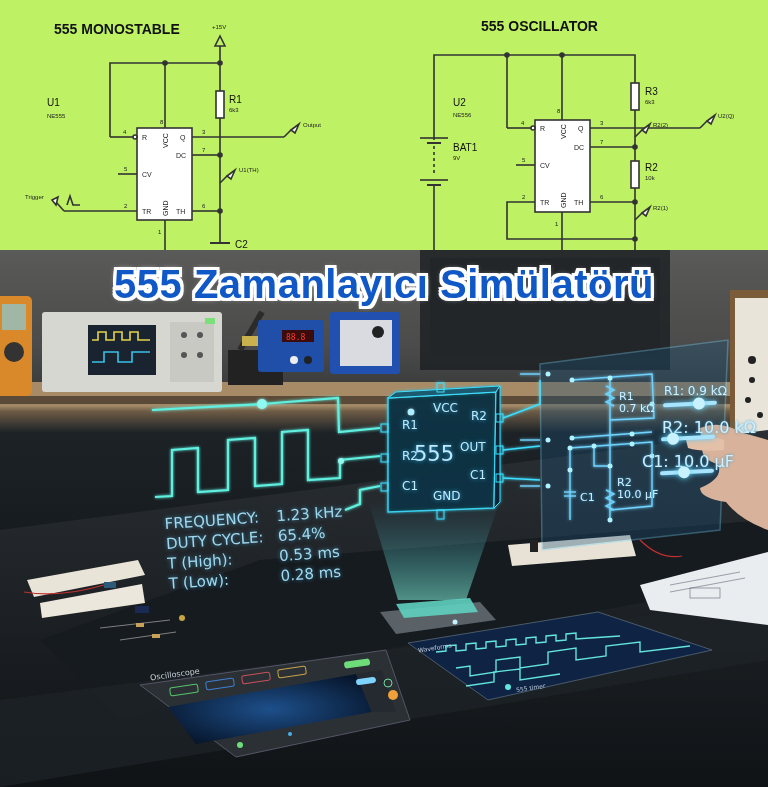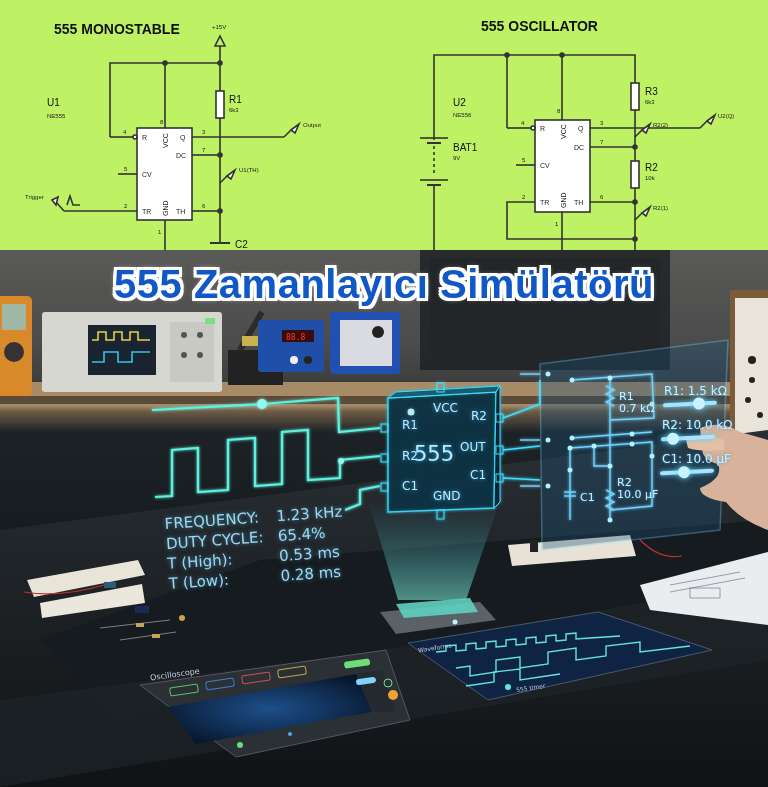--- a/index.html
+++ b/index.html
@@ -407,29 +407,29 @@
         <span>0.28 ms</span>
       </div>
   </div>
 
   <div class="pnl-lbl" style="left:619px;top:140px">R1</div>
   <div class="pnl-lbl" style="left:619px;top:152px">0.7 kΩ</div>
   <div class="pnl-lbl" style="left:617px;top:226px">R2</div>
   <div class="pnl-lbl" style="left:617px;top:238px">10.0 μF</div>
   <div class="pnl-lbl" style="left:580px;top:241px">C1</div>
 
-  <div class="pnl-lbl" style="left:664px;top:134px;font-size:12px">R1: 1.5 kΩ</div>
+  <div class="pnl-lbl" style="left:664px;top:134px;font-size:12px">R1: 0.9 kΩ</div>
   <div class="slider" style="left:663px;top:152px;width:54px;transform:rotate(-3deg)">
       <div class="knob" style="left:30px"></div>
     </div>
-  <div class="pnl-lbl" style="left:662px;top:168px;font-size:12px">R2: 10.0 kΩ</div>
+  <div class="pnl-lbl" style="left:662px;top:168px;font-size:16px">R2: 10.0 kΩ</div>
   <div class="slider" style="left:661px;top:186px;width:54px;transform:rotate(-3deg)">
       <div class="knob" style="left:6px"></div>
     </div>
-  <div class="pnl-lbl" style="left:662px;top:202px;font-size:12px">C1: 10.0 μF</div>
+  <div class="pnl-lbl" style="left:642px;top:202px;font-size:16px">C1: 10.0 μF</div>
   <div class="slider" style="left:660px;top:220px;width:54px;transform:rotate(-3deg)">
       <div class="knob" style="left:18px"></div>
     </div>
 
   <div class="tiny" style="left:150px;top:420px;transform:rotate(-8deg);font-size:8px;color:#c8d2dc">Oscilloscope</div>
   <div class="tiny" style="left:418px;top:394px;transform:rotate(-9deg);color:#c8d2dc">Waveforms</div>
   <div class="tiny" style="left:516px;top:434px;transform:rotate(-9deg)">555 timer</div>
 </div>
 
 <div class="title">555 Zamanlayıcı Simülatörü</div>

